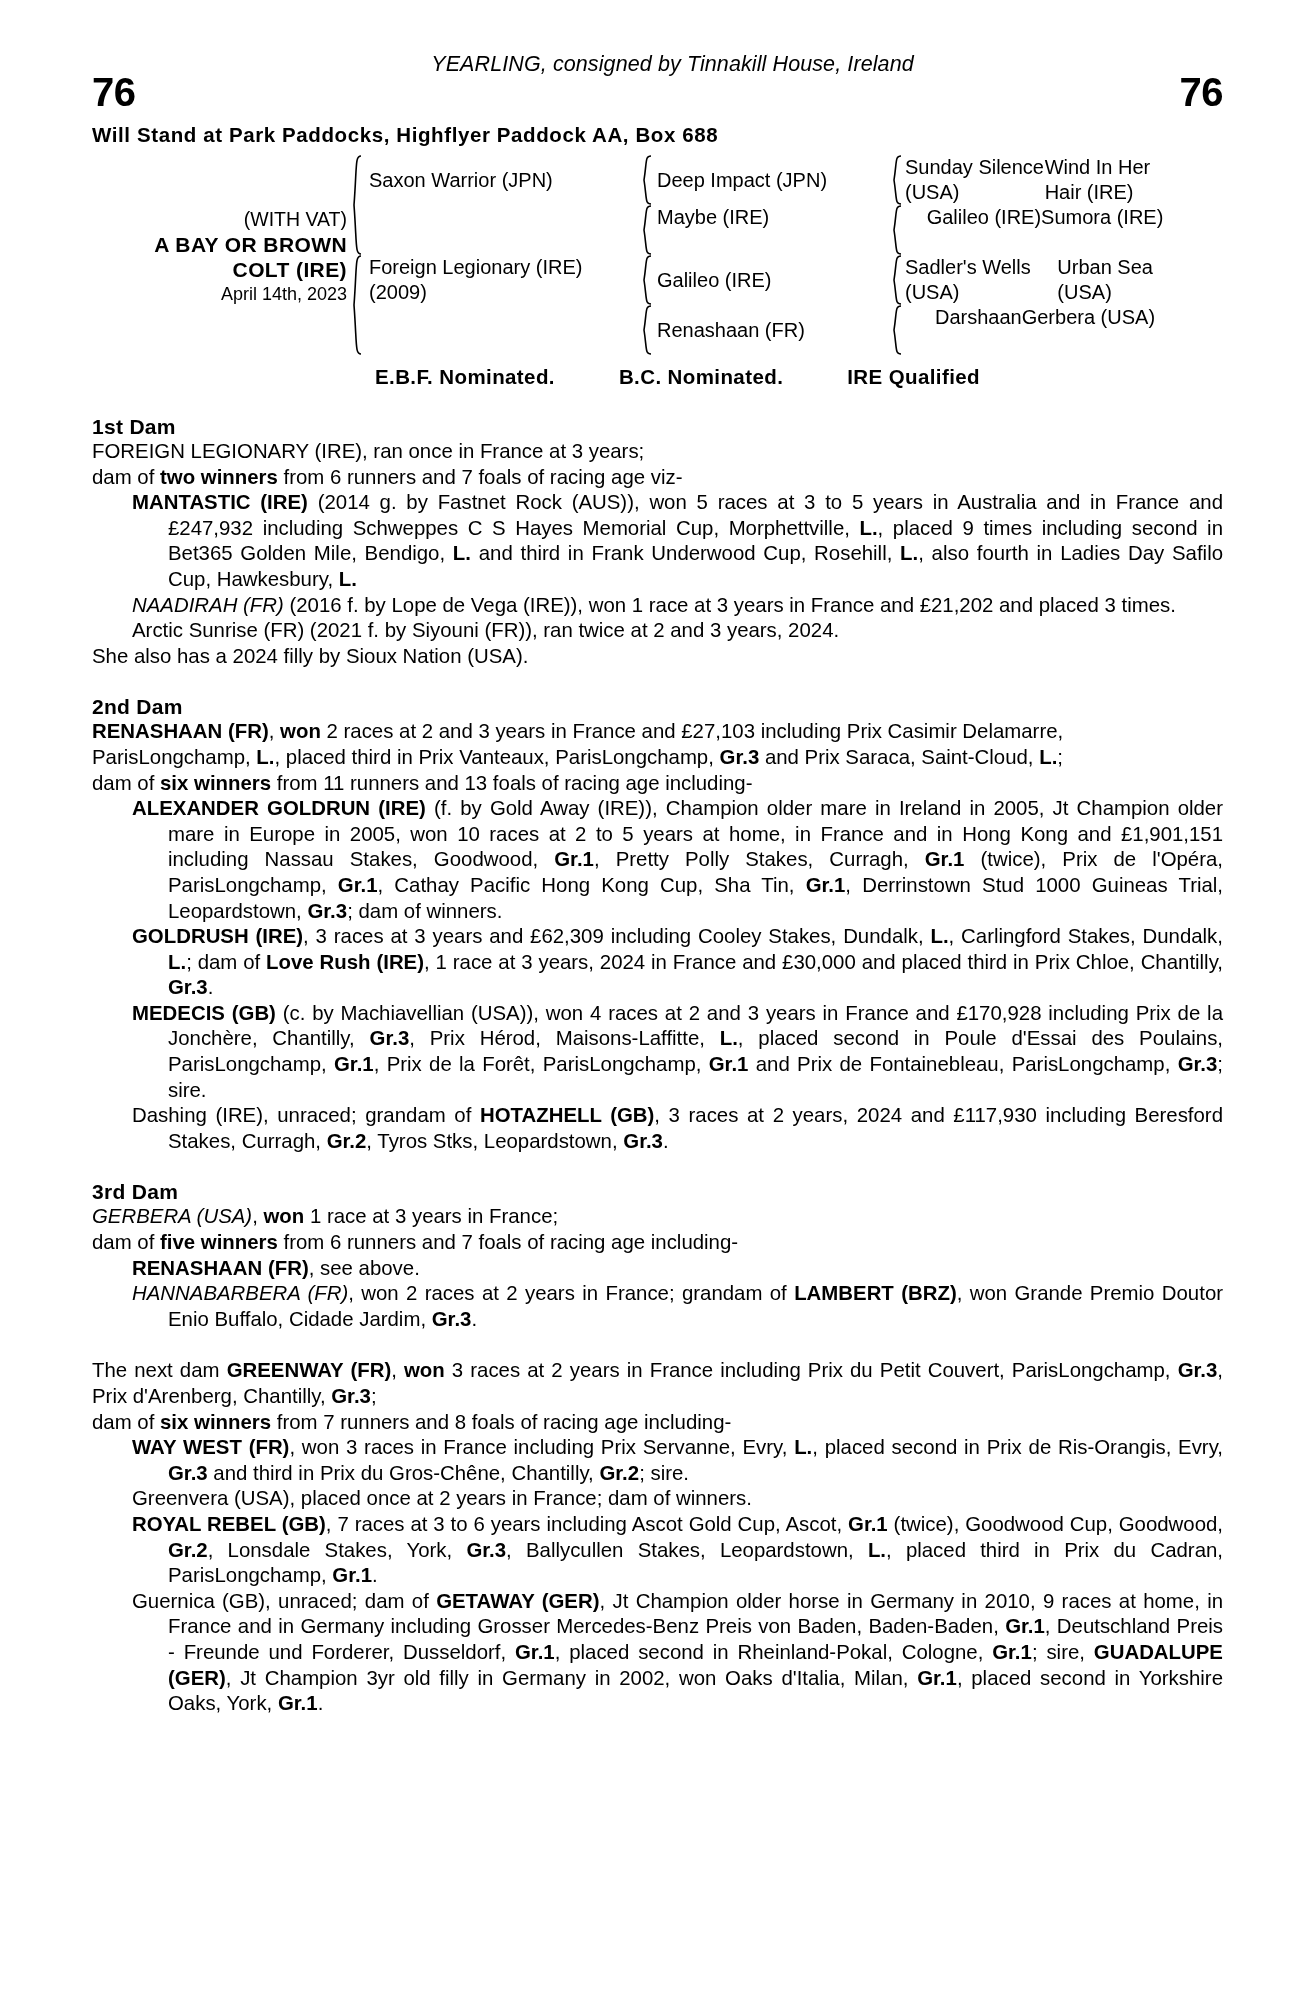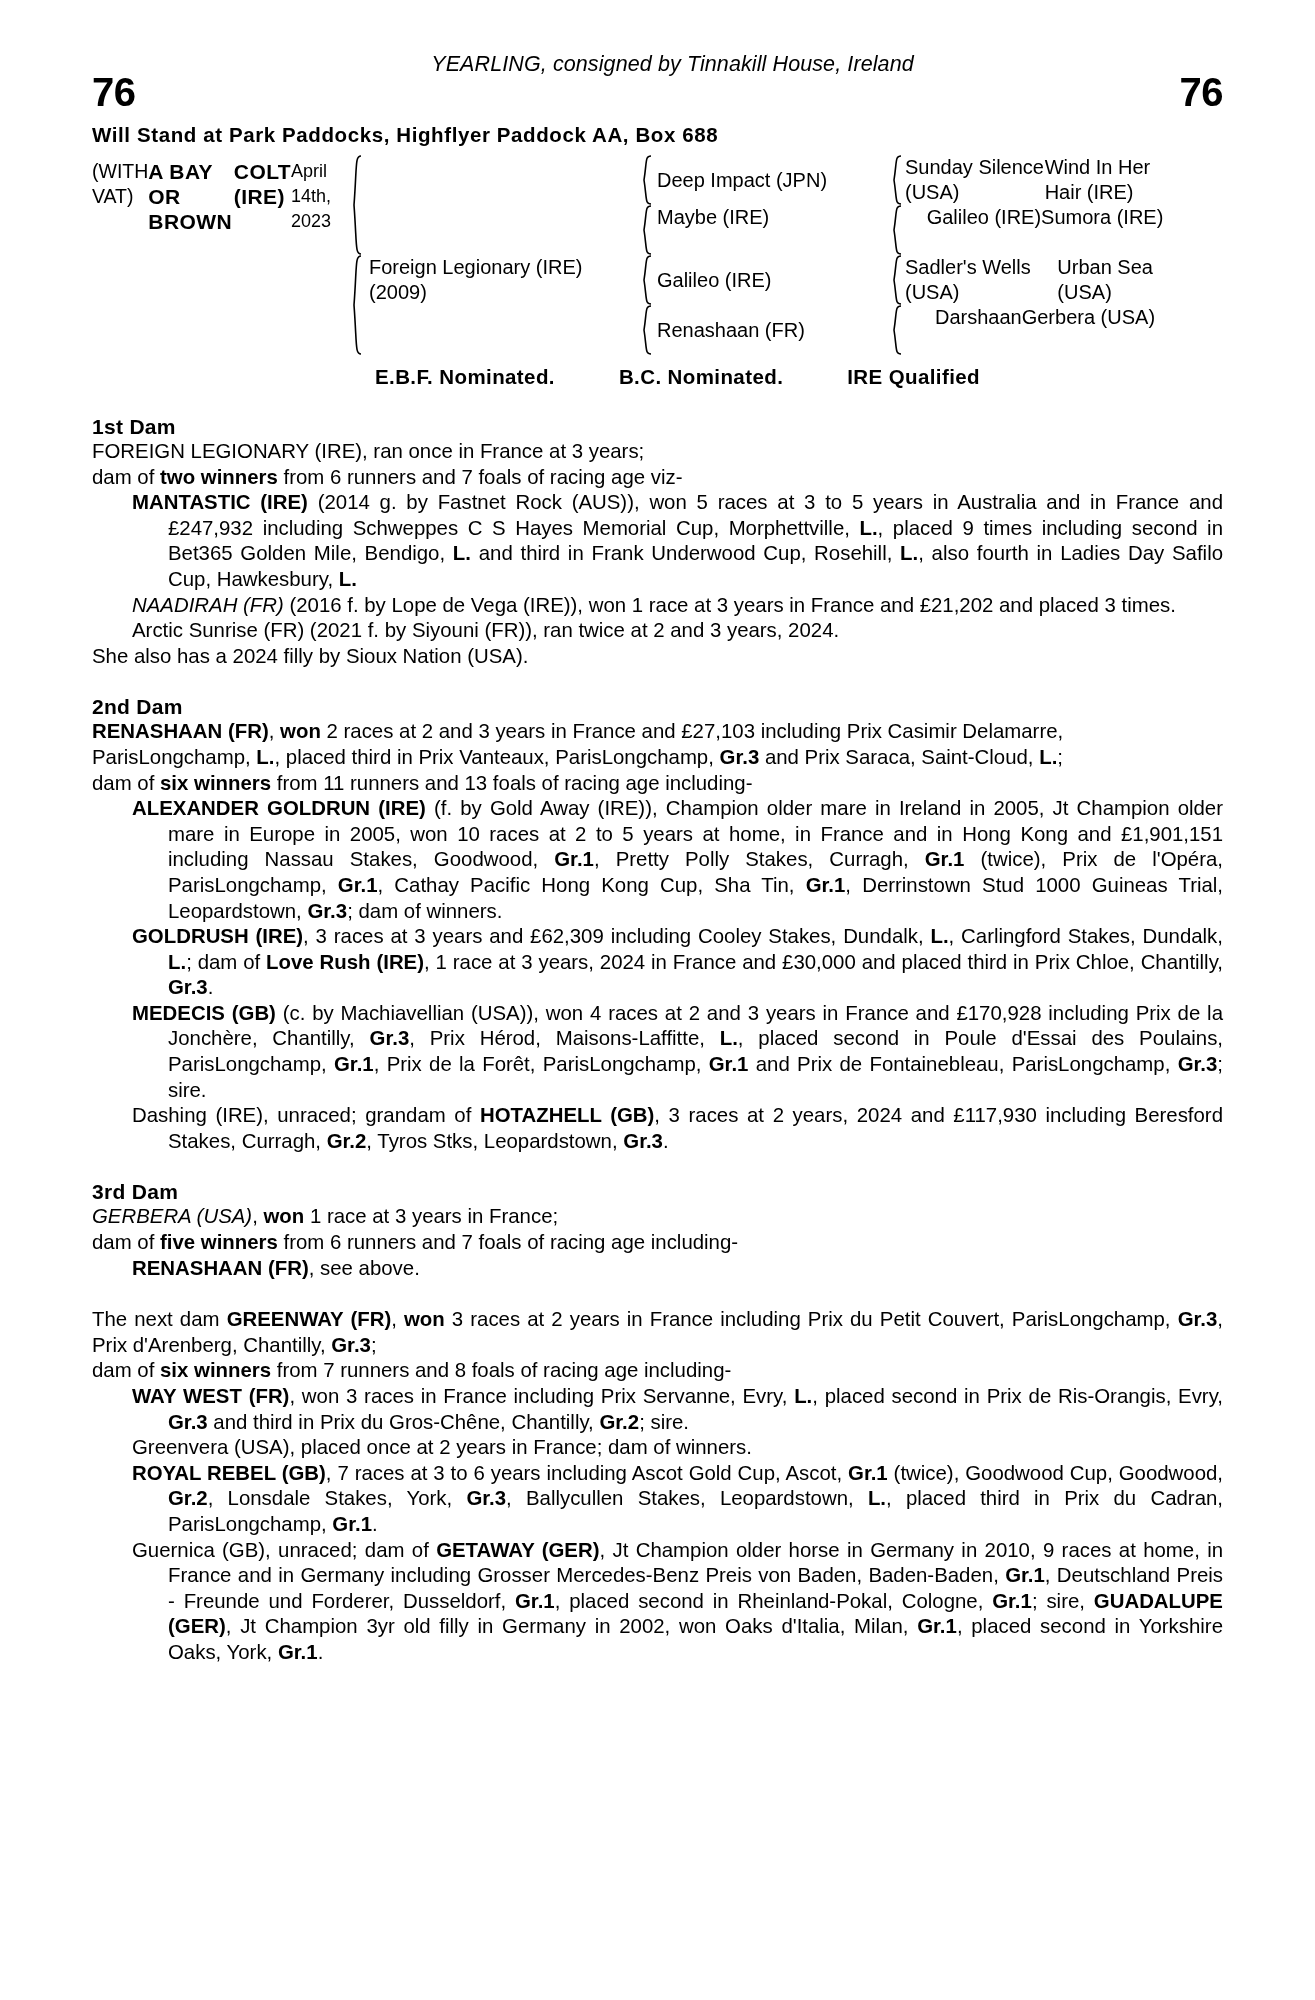--- a/index.html
+++ b/index.html
@@ -51,23 +51,24 @@
     margin-top: 8px;
     display: grid;
     grid-template-columns: 255px 22px 268px 20px 230px 18px 280px;
     font-size: 20px;
     line-height: 25px;
   }
   .ped .col1 {
     grid-column: 1;
     grid-row: 1 / span 4;
     display: flex;
-    flex-direction: row;
+    flex-direction: column;
     justify-content: center;
     padding-top: 4px;
+    text-align: right;
   }
   .ped .col1 .vat { font-size: 19.5px; }
   .ped .col1 .nm { font-weight: bold; font-size: 21px; letter-spacing: 0.4px; }
   .ped .col1 .dt { font-size: 18px; }
 
   .brace {
     position: relative;
     font-size: 19px;
   }
   .brace .bl {
@@ -166,20 +167,23 @@
       <div class="dt">April 14th, 2023</div>
     </div>
 
     <div class="brace b-big-1">
       <span class="bl">
           <svg width="14" height="100" viewBox="0 0 14 100">
             <path d="M12 1 C6 1 8 10 5 50 C8 90 6 99 12 99" fill="none" stroke="#000" stroke-width="1.6"></path>
           </svg>
         </span>
     </div>
+    <div class="sire1 ped-row-h">
+      <span>Saxon Warrior (JPN)</span>
+    </div>
 
     <div class="brace b-mid-1">
       <span class="bl">
           <svg width="14" height="50" viewBox="0 0 14 50">
             <path d="M12 1 C6 1 8 6 5 25 C8 44 6 49 12 49" fill="none" stroke="#000" stroke-width="1.6"></path>
           </svg>
         </span>
     </div>
     <div class="gp1 ped-row-h">
         <span>Deep Impact (JPN)</span>
@@ -303,20 +307,21 @@
         <p class="t nojust"><b>RENASHAAN (FR)</b>, <b>won</b> 2 races at 2 and 3 years in France and £27,103 including Prix Casimir Delamarre, ParisLongchamp, <b>L.</b>, placed third in Prix Vanteaux, ParisLongchamp, <b>Gr.3</b> and Prix Saraca, Saint-Cloud, <b>L.</b>;<br>dam of <b>six winners</b> from 11 runners and 13 foals of racing age including-</p>
         <p class="t ind"><b>ALEXANDER GOLDRUN (IRE)</b> (f. by Gold Away (IRE)), Champion older mare in Ireland in 2005, Jt Champion older mare in Europe in 2005, won 10 races at 2 to 5 years at home, in France and in Hong Kong and £1,901,151 including Nassau Stakes, Goodwood, <b>Gr.1</b>, Pretty Polly Stakes, Curragh, <b>Gr.1</b> (twice), Prix de l'Opéra, ParisLongchamp, <b>Gr.1</b>, Cathay Pacific Hong Kong Cup, Sha Tin, <b>Gr.1</b>, Derrinstown Stud 1000 Guineas Trial, Leopardstown, <b>Gr.3</b>; dam of winners.</p>
         <p class="t ind"><b>GOLDRUSH (IRE)</b>, 3 races at 3 years and £62,309 including Cooley Stakes, Dundalk, <b>L.</b>, Carlingford Stakes, Dundalk, <b>L.</b>; dam of <b>Love Rush (IRE)</b>, 1 race at 3 years, 2024 in France and £30,000 and placed third in Prix Chloe, Chantilly, <b>Gr.3</b>.</p>
         <p class="t ind"><b>MEDECIS (GB)</b> (c. by Machiavellian (USA)), won 4 races at 2 and 3 years in France and £170,928 including Prix de la Jonchère, Chantilly, <b>Gr.3</b>, Prix Hérod, Maisons-Laffitte, <b>L.</b>, placed second in Poule d'Essai des Poulains, ParisLongchamp, <b>Gr.1</b>, Prix de la Forêt, ParisLongchamp, <b>Gr.1</b> and Prix de Fontainebleau, ParisLongchamp, <b>Gr.3</b>; sire.</p>
         <p class="t ind">Dashing (IRE), unraced; grandam of <b>HOTAZHELL (GB)</b>, 3 races at 2 years, 2024 and £117,930 including Beresford Stakes, Curragh, <b>Gr.2</b>, Tyros Stks, Leopardstown, <b>Gr.3</b>.</p>
       </div>
       <div class="section">
         <div class="damhdr">3rd Dam</div>
         <p class="t nojust"><i>GERBERA (USA)</i>, <b>won</b> 1 race at 3 years in France;<br>dam of <b>five winners</b> from 6 runners and 7 foals of racing age including-</p>
         <p class="t ind"><b>RENASHAAN (FR)</b>, see above.</p>
+        <p class="t ind"><i>HANNABARBERA (FR)</i>, won 2 races at 2 years in France; grandam of <b>LAMBERT (BRZ)</b>, won Grande Premio Doutor Enio Buffalo, Cidade Jardim, <b>Gr.3</b>.</p>
       </div>
     </div>
 
   <div class="section" id="next-dam">
       <p class="t">The next dam <b>GREENWAY (FR)</b>, <b>won</b> 3 races at 2 years in France including Prix du Petit Couvert, ParisLongchamp, <b>Gr.3</b>, Prix d'Arenberg, Chantilly, <b>Gr.3</b>;<br>dam of <b>six winners</b> from 7 runners and 8 foals of racing age including-</p>
       <p class="t ind"><b>WAY WEST (FR)</b>, won 3 races in France including Prix Servanne, Evry, <b>L.</b>, placed second in Prix de Ris-Orangis, Evry, <b>Gr.3</b> and third in Prix du Gros-Chêne, Chantilly, <b>Gr.2</b>; sire.</p>
       <p class="t ind">Greenvera (USA), placed once at 2 years in France; dam of winners.</p>
       <p class="t ind"><b>ROYAL REBEL (GB)</b>, 7 races at 3 to 6 years including Ascot Gold Cup, Ascot, <b>Gr.1</b> (twice), Goodwood Cup, Goodwood, <b>Gr.2</b>, Lonsdale Stakes, York, <b>Gr.3</b>, Ballycullen Stakes, Leopardstown, <b>L.</b>, placed third in Prix du Cadran, ParisLongchamp, <b>Gr.1</b>.</p>
       <p class="t ind">Guernica (GB), unraced; dam of <b>GETAWAY (GER)</b>, Jt Champion older horse in Germany in 2010, 9 races at home, in France and in Germany including Grosser Mercedes-Benz Preis von Baden, Baden-Baden, <b>Gr.1</b>, Deutschland Preis - Freunde und Forderer, Dusseldorf, <b>Gr.1</b>, placed second in Rheinland-Pokal, Cologne, <b>Gr.1</b>; sire, <b>GUADALUPE (GER)</b>, Jt Champion 3yr old filly in Germany in 2002, won Oaks d'Italia, Milan, <b>Gr.1</b>, placed second in Yorkshire Oaks, York, <b>Gr.1</b>.</p>
     </div>

